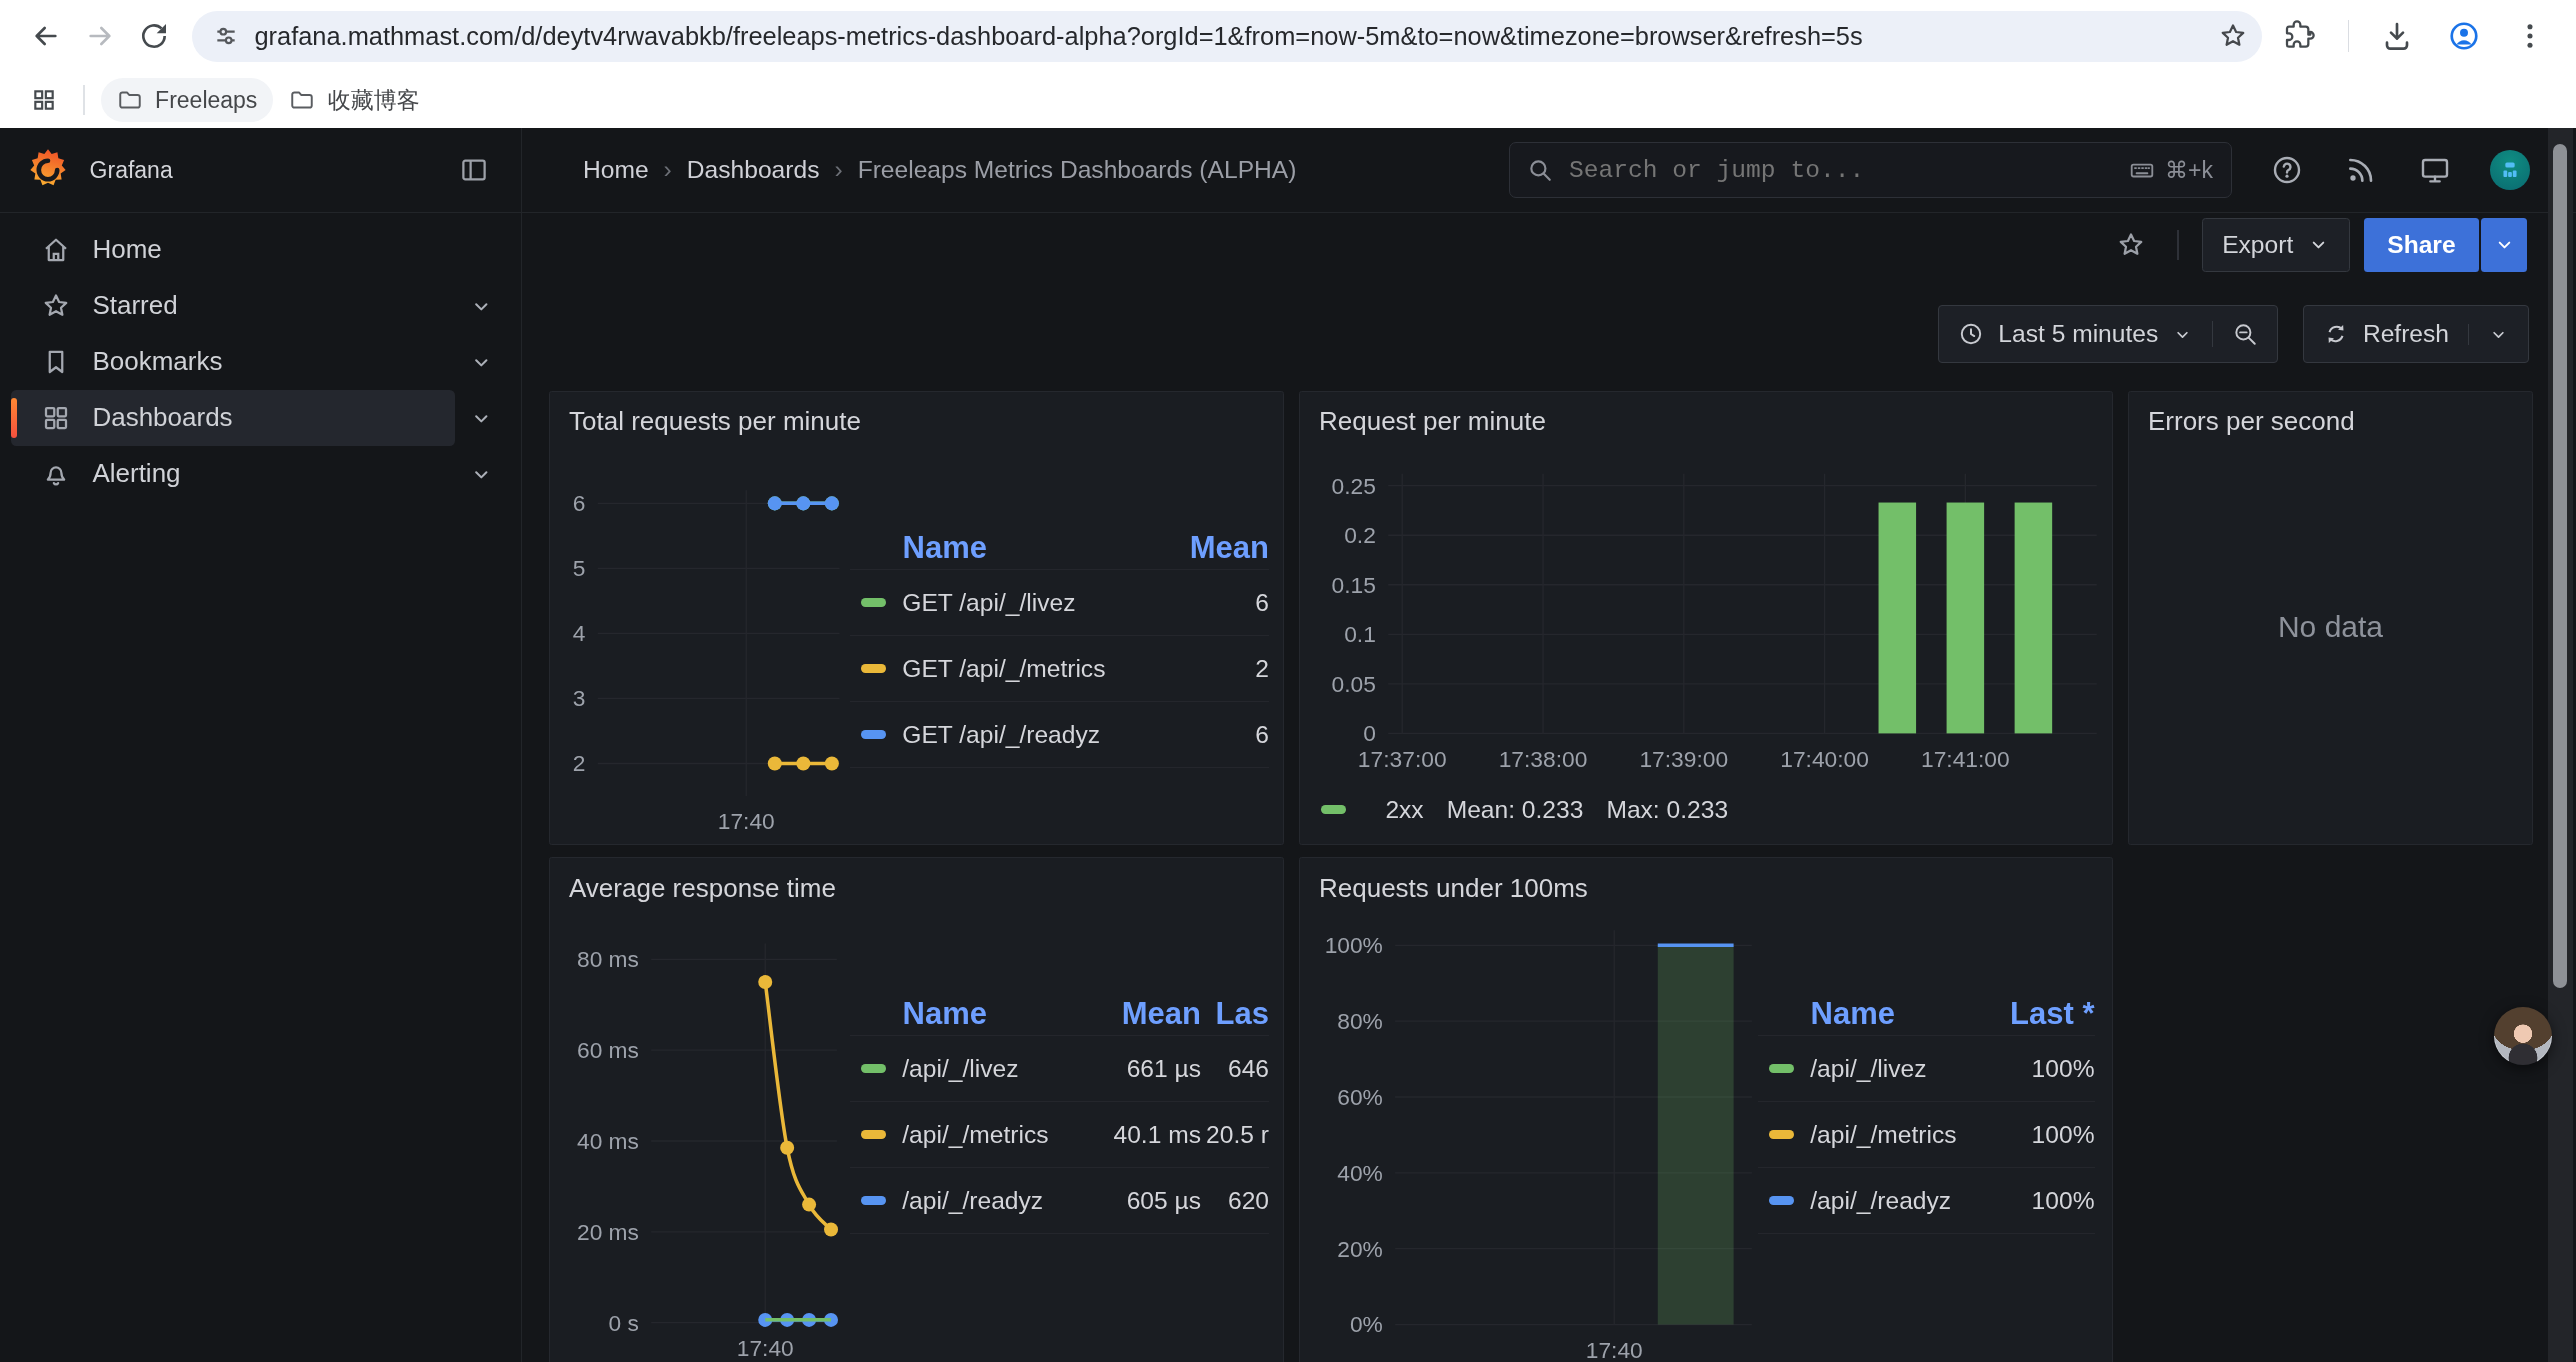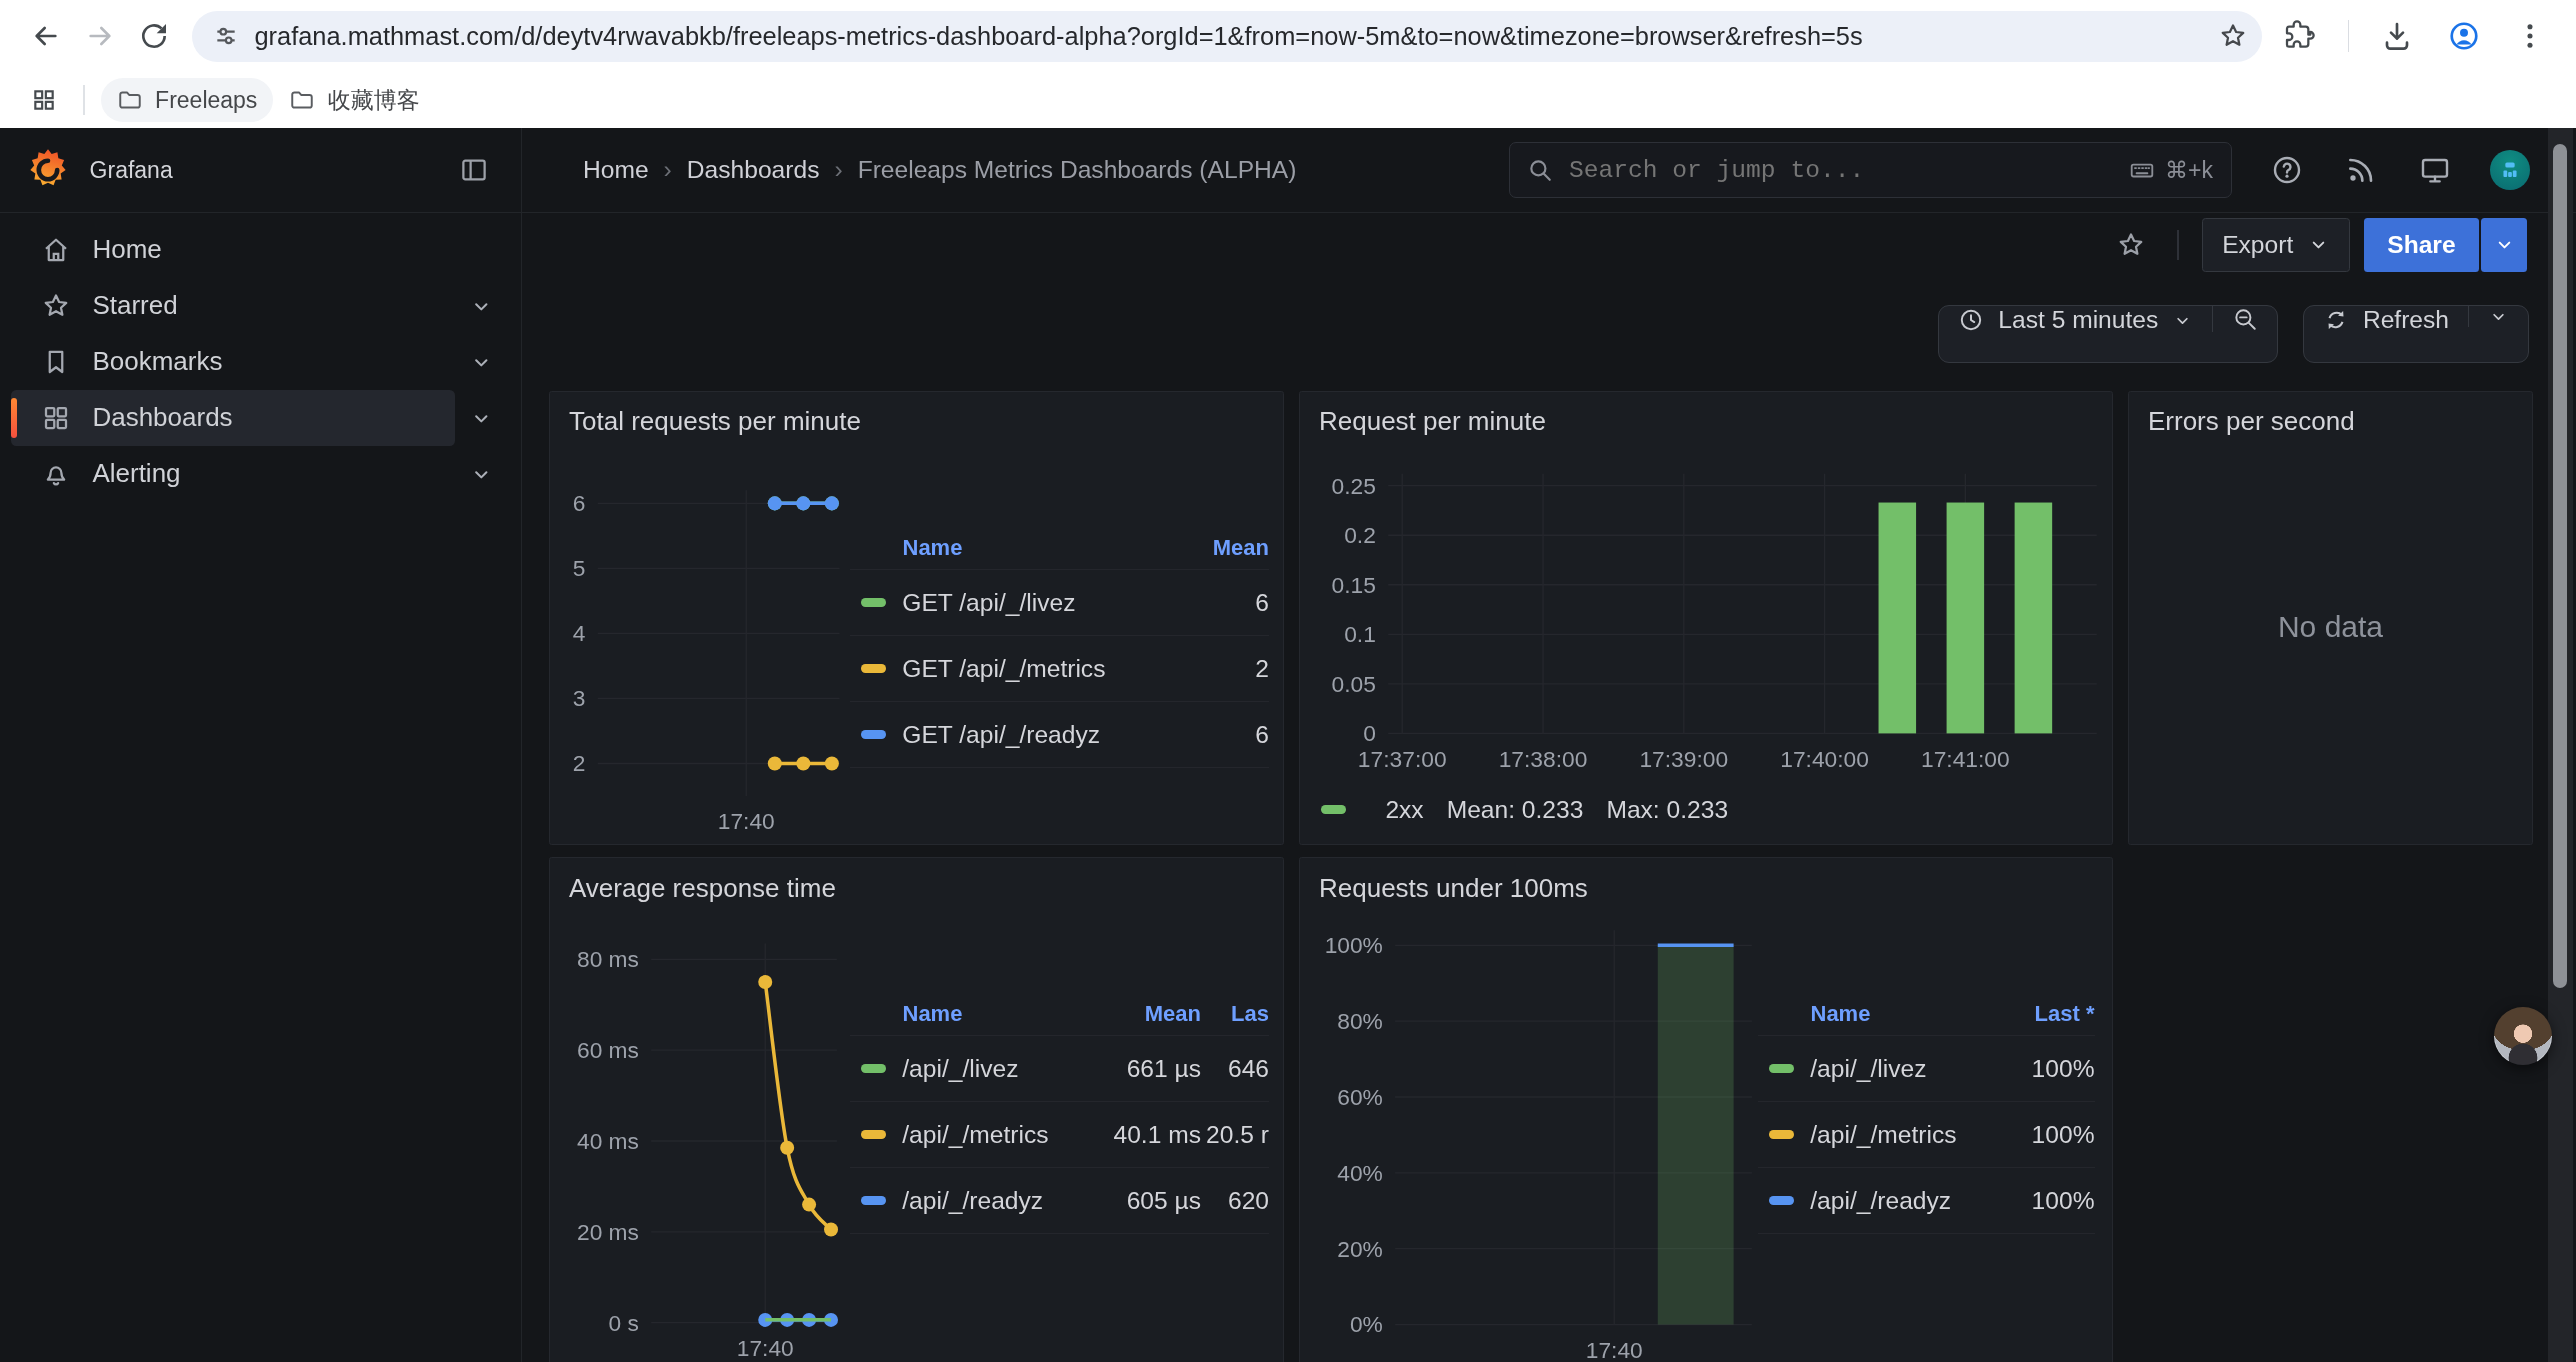--- a/index.html
+++ b/index.html
@@ -55,33 +55,33 @@
   .subheader{display:flex;align-items:center;justify-content:flex-end;height:63px;padding-right:49px}
   .icon-btn{width:47px;height:47px;display:flex;align-items:center;justify-content:center;color:#9ca0a8;background:none;border:0}
   .icon-btn svg{width:30px;height:30px}
   .sh-divider{width:1.8px;height:30px;background:#2e3138;margin:0 23px}
   .btn{height:54px;border-radius:3.5px;display:inline-flex;align-items:center;font-size:24.6px;font-family:inherit;border:0;color:#d3d5da}
   .btn svg{width:23px;height:23px}
   .btn-secondary{background:#1d2026;border:0.9px solid #34383f;padding:0 19px;gap:14px}
   .btn-primary{background:#3d71d9;color:#fff;padding:0 23px;font-weight:700}
   .btn-primary.caret{padding:0 11.4px;margin-left:2.6px}
   .timebar{display:flex;justify-content:flex-end;gap:24.6px;margin:29px 47px 0 0}
-  .ctrl-group{display:flex;align-items:flex-start;height:56px;border:0.9px solid #34383f;border-radius:11px;background:#1d2026;overflow:hidden}
+  .ctrl-group{display:flex;align-items:center;height:56px;border:0.9px solid #34383f;border-radius:4px;background:#1d2026;overflow:hidden}
   .ctrl-seg{display:flex;align-items:center;gap:14px;padding:0 19px;font-size:24.6px;color:#d3d5da;background:none;border:0;font-family:inherit}
   .ctrl-seg + .ctrl-seg{border-left:0.9px solid #34383f}
   .ctrl-seg svg{width:26px;height:26px;color:#c7c9cf}
   
   .dash{margin:28px 0 0 27px}
   .prow{display:flex;gap:15px;margin-bottom:12.3px}
   .panel{background:#1a1d22;border:0.9px solid #25282e;border-radius:2.6px;flex:none;overflow:hidden}
   .panel-title{height:51px;display:flex;align-items:center;padding:8.8px 17.5px 0 19px;font-size:26px;color:#d5d6db;font-weight:500;background:none;border:0;font-family:inherit}
   .panel-body{display:flex;align-items:flex-start;padding:0 14px 0 10.5px}
   .legend{flex:1;margin-top:84px;min-width:0}
   .lg-head{display:flex;align-items:center;height:42px;border-bottom:0.9px solid #24262c;padding-left:53px}
-  .lg-head span{font-size:22px;font-weight:700;color:#6e9fff}
+  .lg-head span{font-size:31px;font-weight:700;color:#6e9fff}
   .lg-row{display:flex;align-items:center;height:65px;border-bottom:0.9px solid #24262c;padding-left:11.4px}
   .pill{width:25.4px;height:8.8px;border-radius:4.4px;margin-right:16px;flex:none}
   .lg-name{flex:1;font-size:24.6px;color:#d5d6db;white-space:nowrap;overflow:hidden;text-align:left;background:none;border:0;font-family:inherit;padding:0}
   .lg-val{font-size:24.6px;color:#d5d6db;text-align:right;flex:none;overflow:hidden;white-space:nowrap}
   .lg-colhead{text-align:right;flex:none;overflow:hidden;white-space:nowrap}
   .lg-colhead.first{flex:1;text-align:left}
   .nodata{display:flex;align-items:center;justify-content:center;height:368px;color:#8e929b;font-size:30px}
   .legend-inline{display:flex;align-items:center;gap:23px;padding-left:21px;margin-top:1.8px;font-size:24.6px;color:#d5d6db}
   
   .v-scroll{position:absolute;top:0;right:3.5px;width:24.6px;height:100%;background:#232529}

